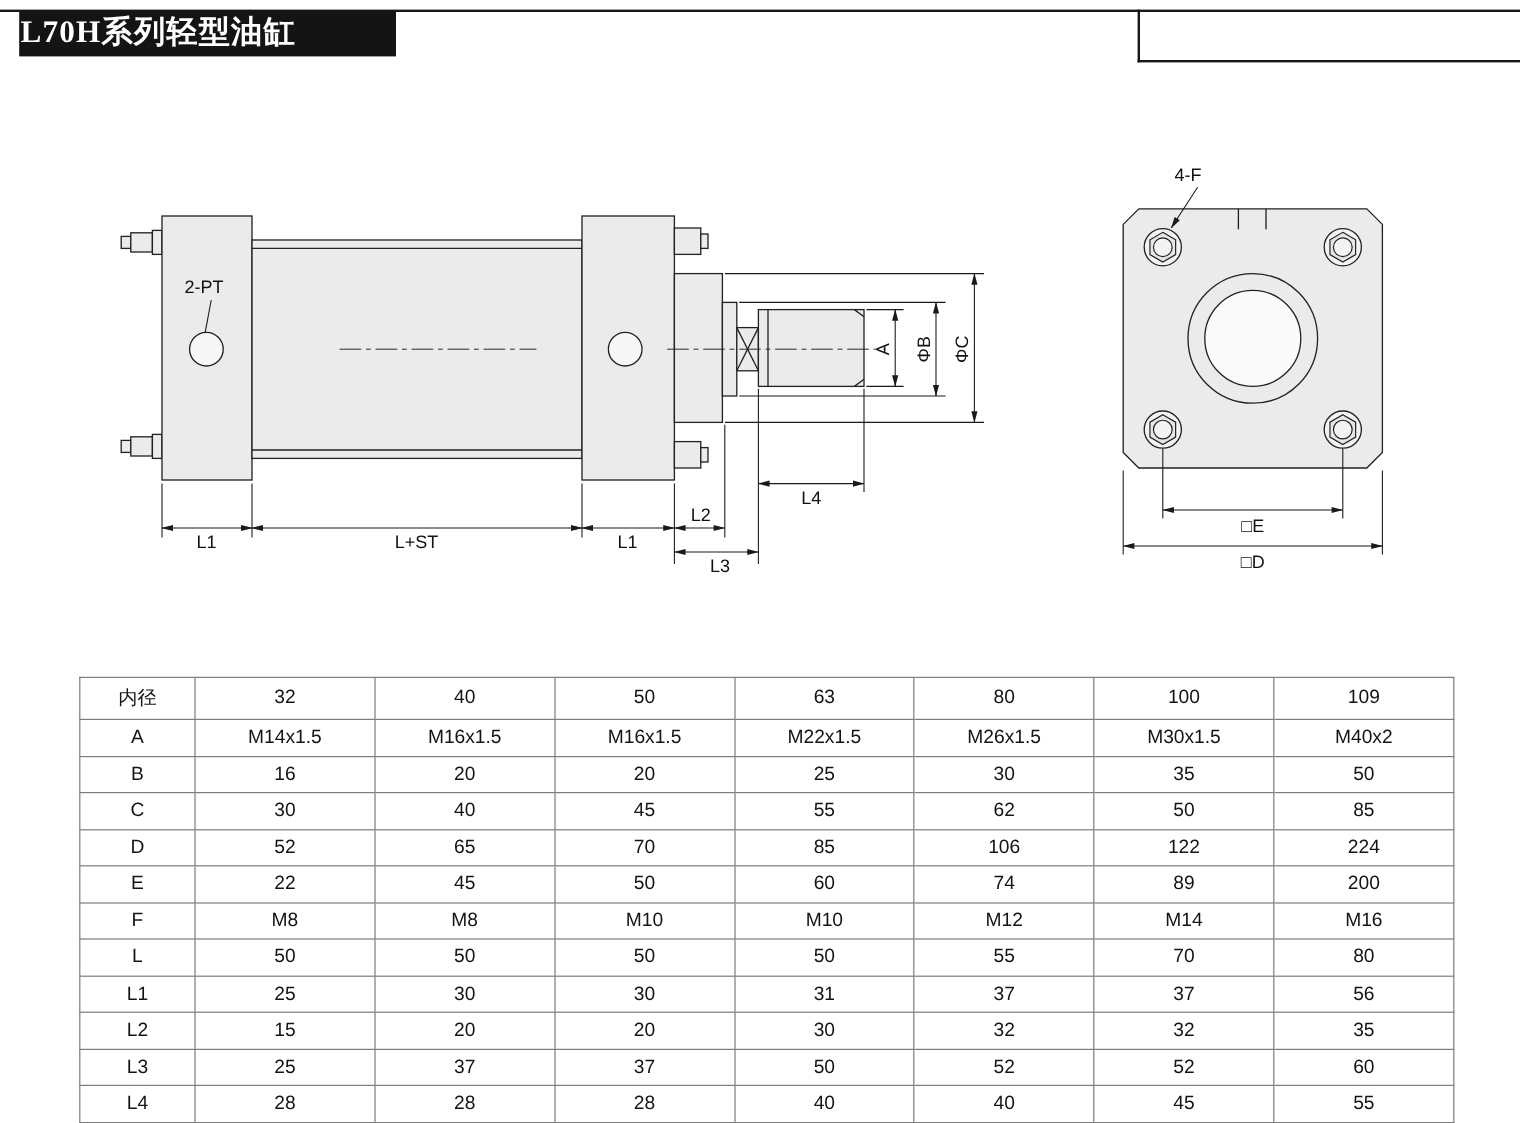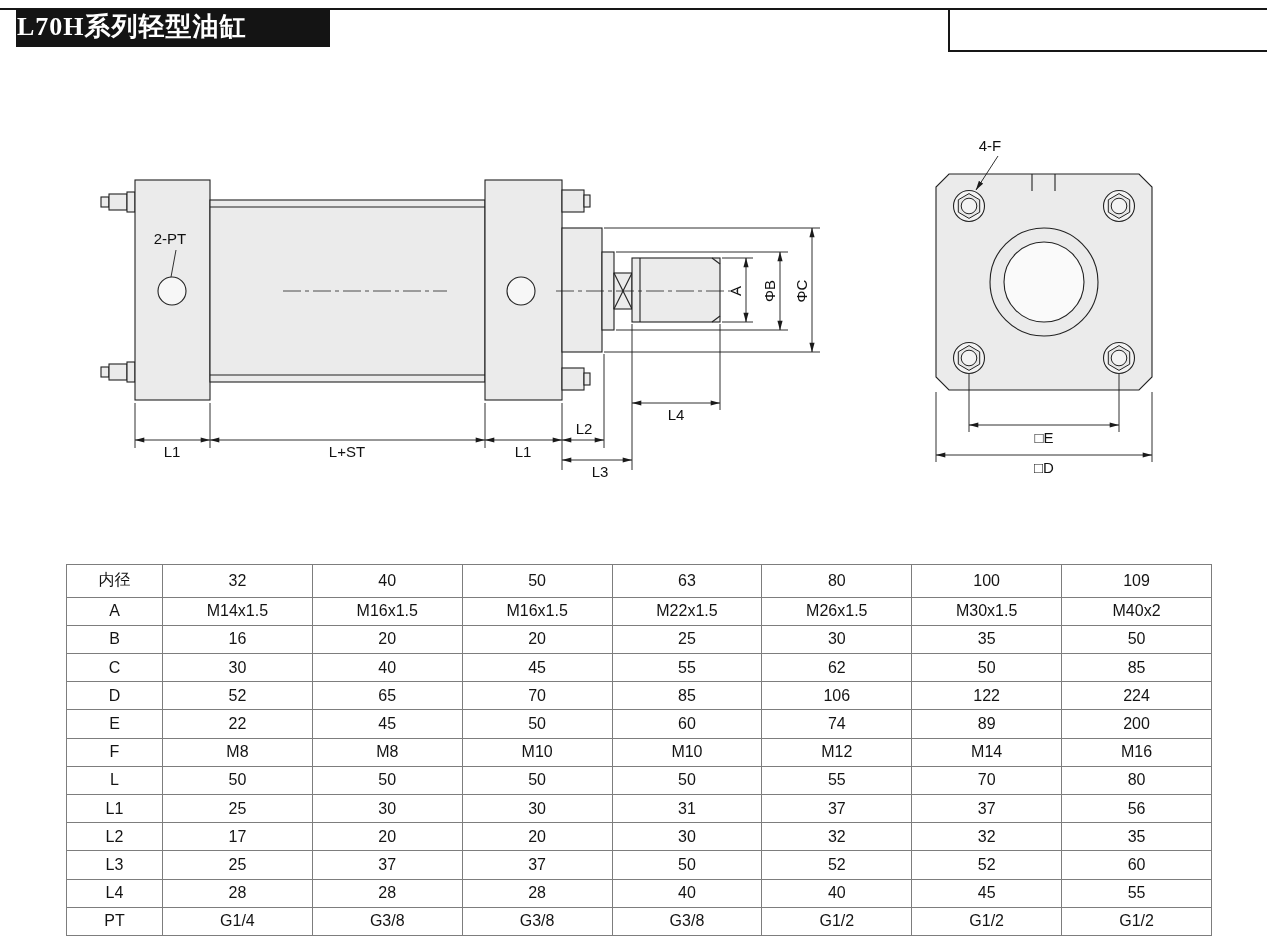--- a/index.html
+++ b/index.html
@@ -275,21 +275,21 @@
           <td>25</td>
           <td>30</td>
           <td>30</td>
           <td>31</td>
           <td>37</td>
           <td>37</td>
           <td>56</td>
         </tr>
         <tr>
           <td>L2</td>
-          <td>17</td>
+          <td>15</td>
           <td>20</td>
           <td>20</td>
           <td>30</td>
           <td>32</td>
           <td>32</td>
           <td>35</td>
         </tr>
         <tr>
           <td>L3</td>
           <td>25</td>
@@ -303,26 +303,16 @@
         <tr>
           <td>L4</td>
           <td>28</td>
           <td>28</td>
           <td>28</td>
           <td>40</td>
           <td>40</td>
           <td>45</td>
           <td>55</td>
         </tr>
-        <tr>
-          <td>PT</td>
-          <td>G1/4</td>
-          <td>G3/8</td>
-          <td>G3/8</td>
-          <td>G3/8</td>
-          <td>G1/2</td>
-          <td>G1/2</td>
-          <td>G1/2</td>
-        </tr>
       </tbody>
   </table>
 
 </div>
 
 </body></html>

